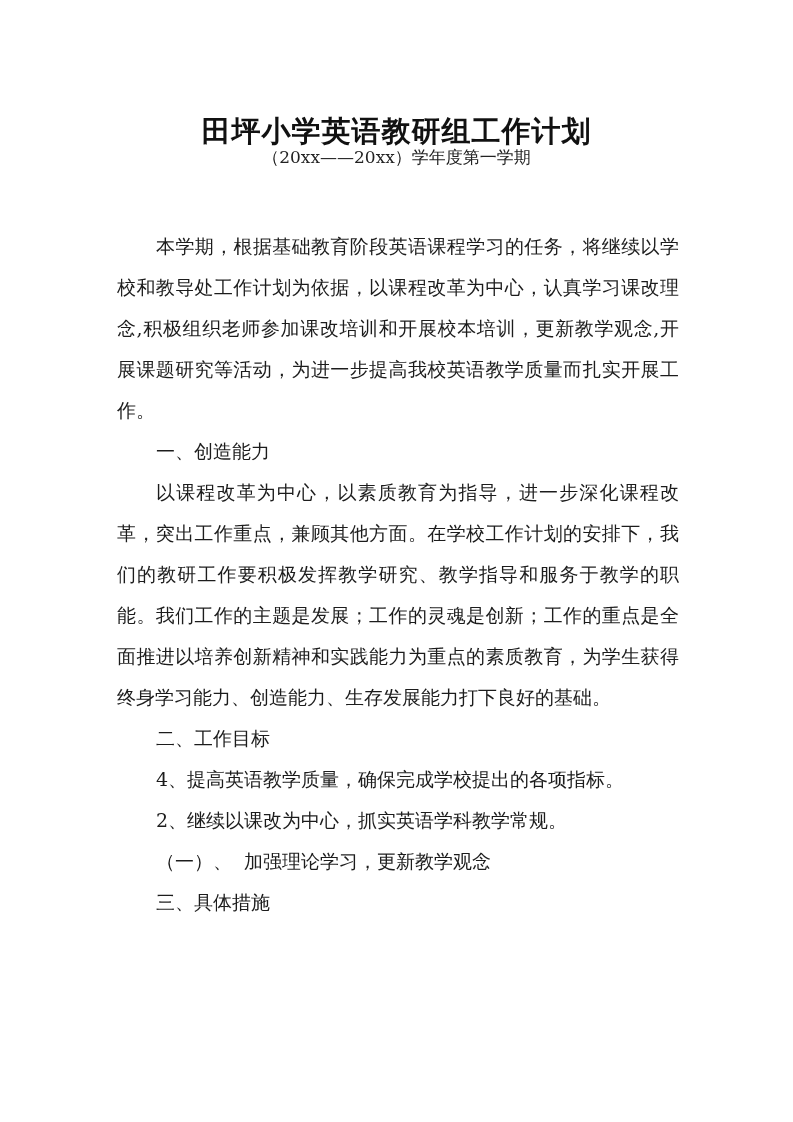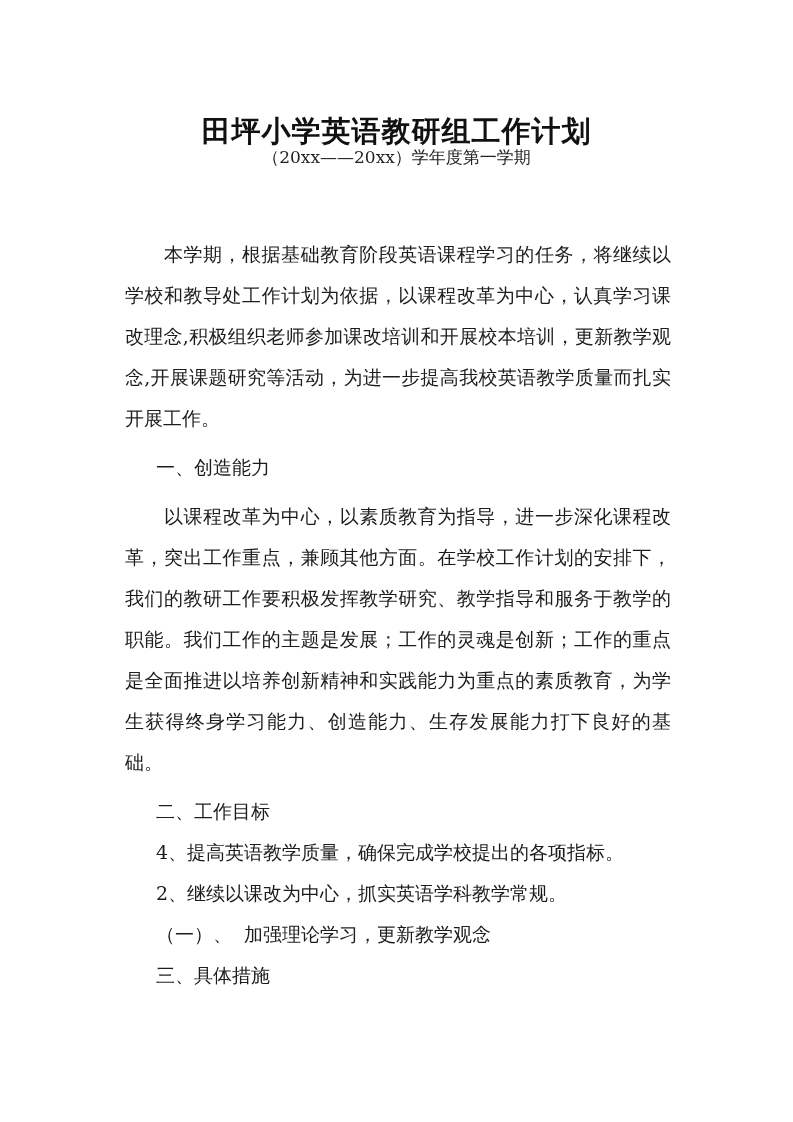--- a/index.html
+++ b/index.html
@@ -6,21 +6,21 @@
   body { width: 793px; height: 1122px; position: relative; overflow: hidden;
          font-family: "DejaVu Serif", "Liberation Serif", serif; color: #1a1a1a; }
   .page { position: absolute; left: 0; top: 0; width: 793px; height: 1122px; }
   .title { position: absolute; left: 0; width: 793px; top: 112px; text-align: center;
            font-family: "DejaVu Sans", "Liberation Sans", sans-serif; font-weight: bold;
            font-size: 29px; letter-spacing: 1px; color: #111; }
   .subtitle { position: absolute; left: 0; width: 793px; top: 146px; text-align: center;
               font-size: 17px; color: #222; }
   .body { position: absolute; left: 117px; top: 226px; width: 562px;
           font-size: 19px; line-height: 41px; color: #1c1c1c; }
-  .p { margin: 8px; text-align: justify; text-align-last: left; }
+  .p { margin: 0; text-align: justify; text-align-last: left; }
   .indent { text-indent: 39px; }
   .heading { margin: 0; padding-left: 39px; }
   .item { margin: 0; padding-left: 39px; }
 </style>
 </head>
 <body>
 
 <div class="page">
   <div class="title">田坪小学英语教研组工作计划</div>
   <div class="subtitle">（20xx——20xx）学年度第一学期</div>

